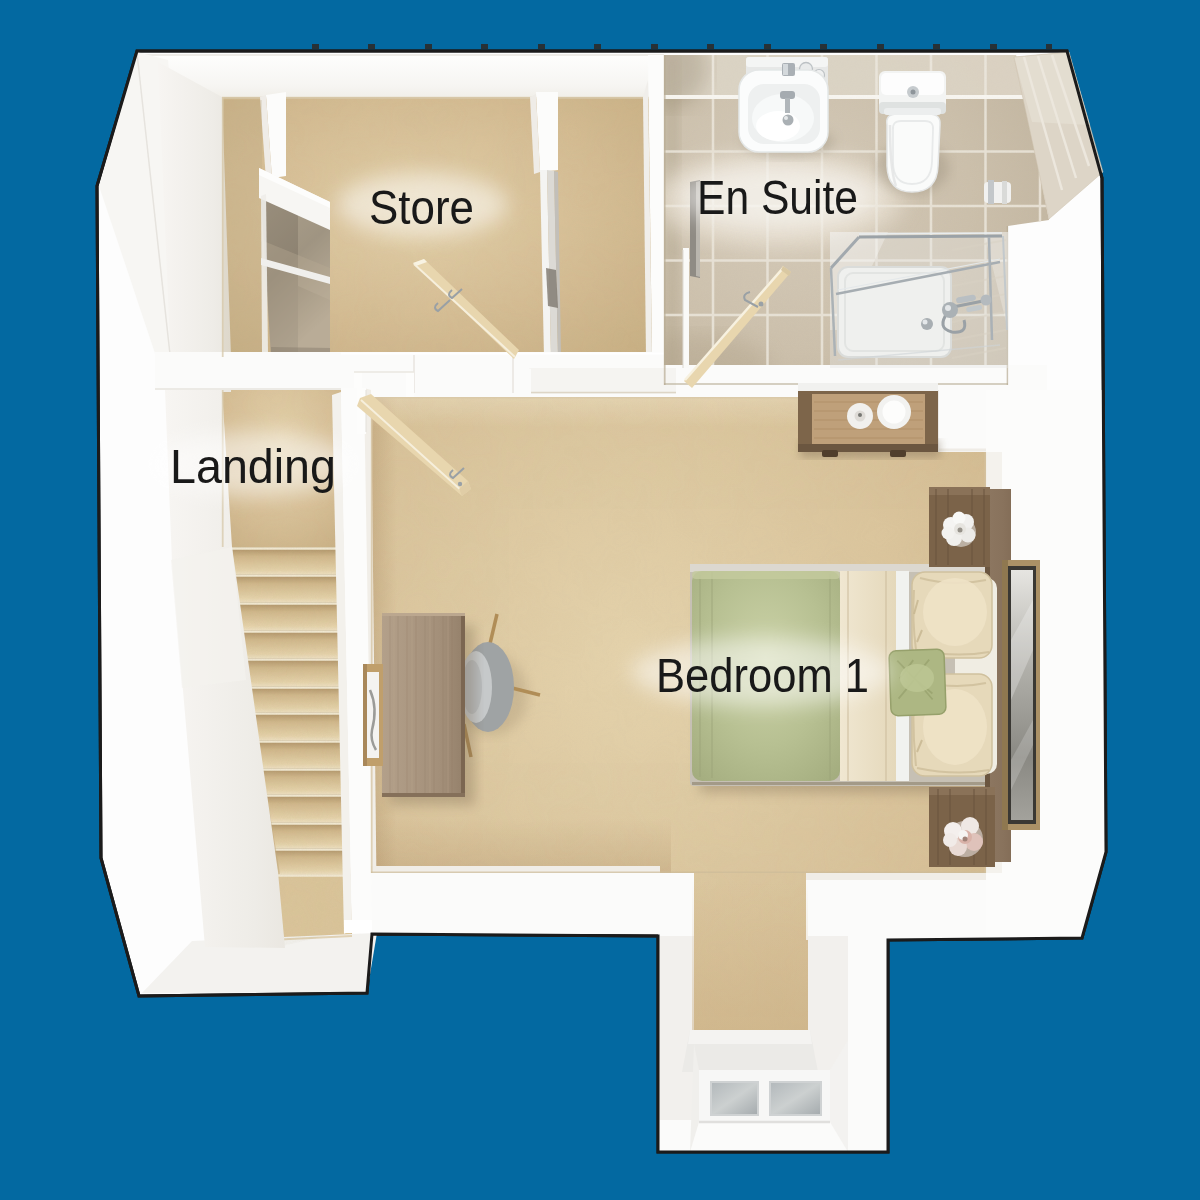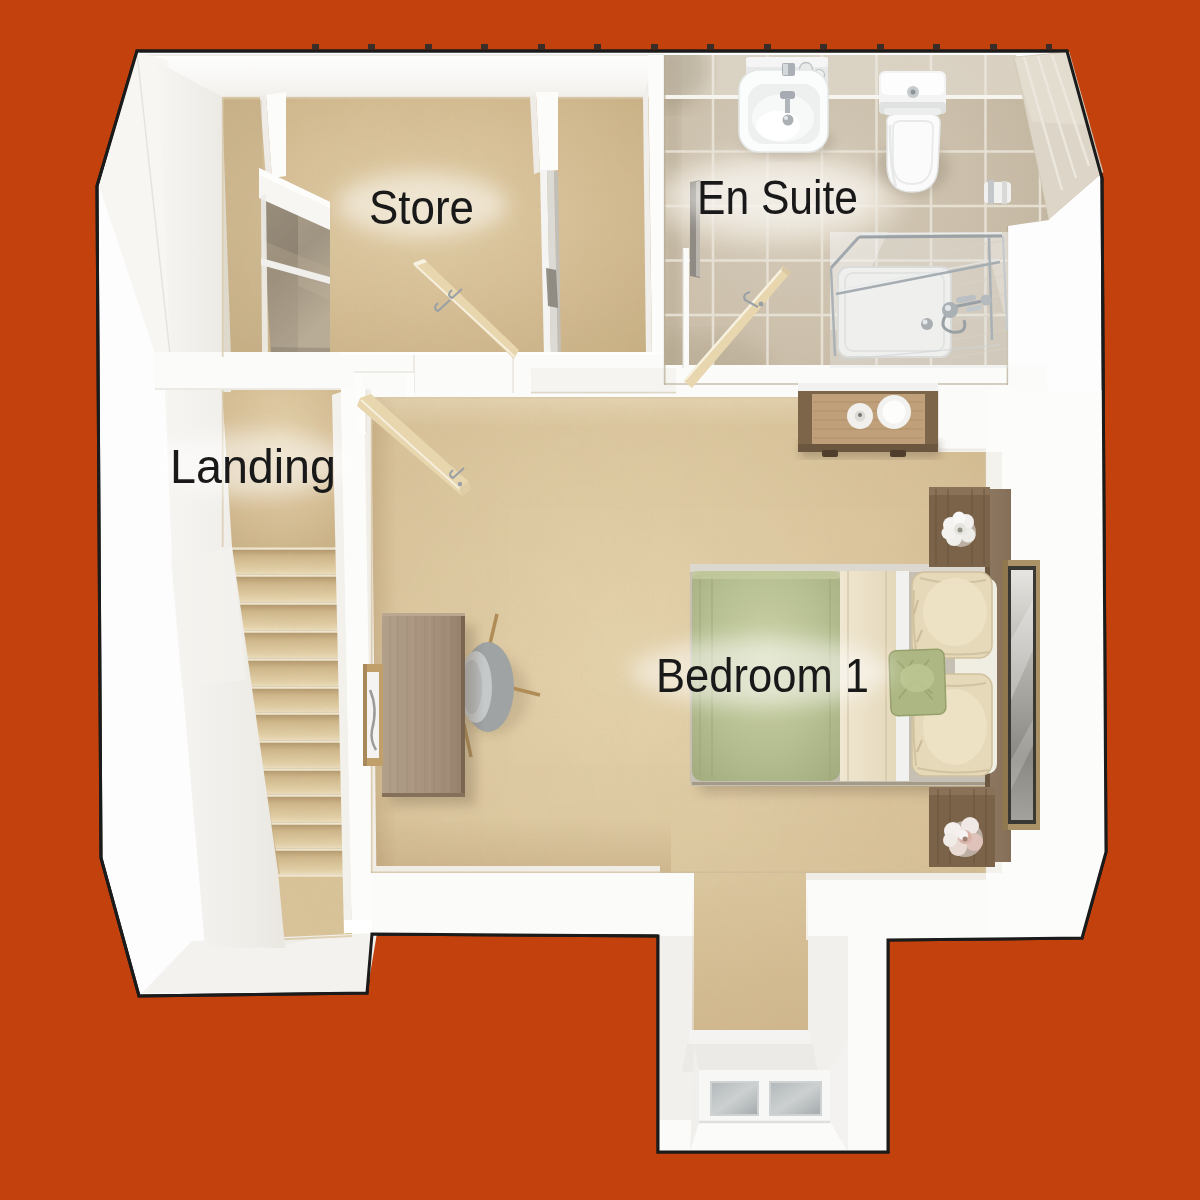--- a/index.html
+++ b/index.html
@@ -1,16 +1,16 @@
 <!DOCTYPE html>
 <html><head>
 <meta charset="utf-8">
 <style>
   html,body{margin:0;padding:0;background:#ffffff;}
-  #stage{position:relative;width:1200px;height:1200px;background:#c2410c;overflow:hidden;
+  #stage{position:relative;width:1200px;height:1200px;background:#0369a1;overflow:hidden;
          font-family:"Liberation Sans", sans-serif;}
   svg{position:absolute;left:0;top:0;}
 </style>
 </head>
 <body>
 <div id="stage">
 <svg width="1200" height="1200" viewBox="0 0 1200 1200">
 <defs>
   <filter id="blur2">
           <feGaussianBlur stdDeviation="2"></feGaussianBlur>

